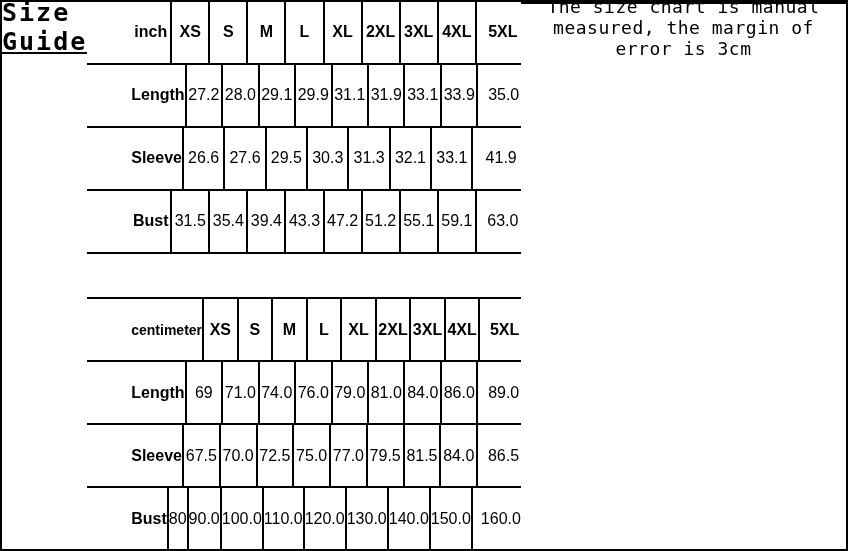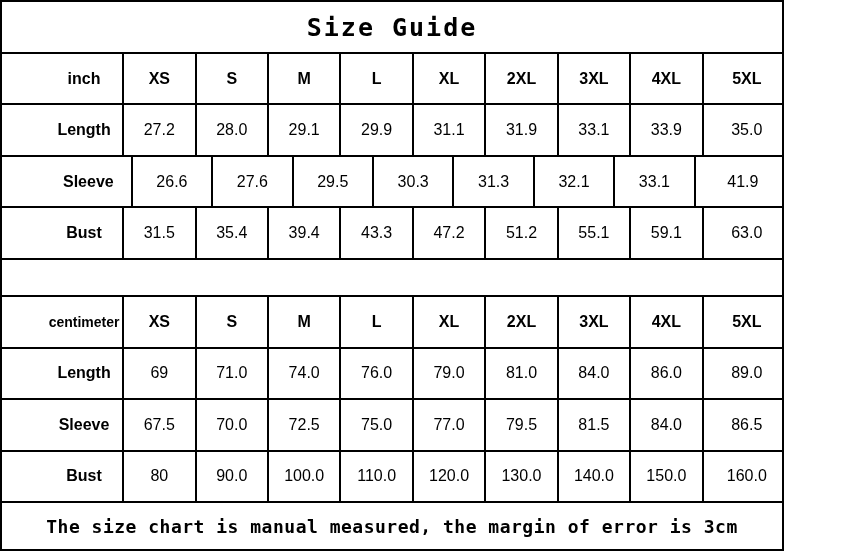--- a/index.html
+++ b/index.html
@@ -8,26 +8,26 @@
   }
   body {
     width: 864px;
     height: 551px;
     background: #ffffff;
     font-family: "DejaVu Sans Mono", monospace;
     color: #000000;
     overflow: hidden;
   }
   .sheet {
-    width: 784px;
+    width: 848px;
     height: 551px;
     box-sizing: border-box;
     border: 2px solid #000;
     display: flex;
-    flex-direction: column;
+    flex-direction: row;
     background: #fff;
   }
   .title-row {
     height: 50px;
     min-height: 50px;
     display: flex;
     align-items: center;
     justify-content: center;
     border-bottom: 2px solid #000;
     font-size: 25px;
@@ -81,21 +81,21 @@
     border-right: none;
   }
   .footer-row {
     height: 48px;
     min-height: 48px;
     display: flex;
     align-items: center;
     justify-content: center;
     border-top: 2px solid #000;
     font-size: 18px;
-    font-weight: bold;
+    font-weight: normal;
     letter-spacing: 0.5px;
     font-family: "DejaVu Sans Mono", monospace;
     padding: 0 8px;
     box-sizing: border-box;
     text-align: center;
   }
 </style>
 </head>
 <body>
 

